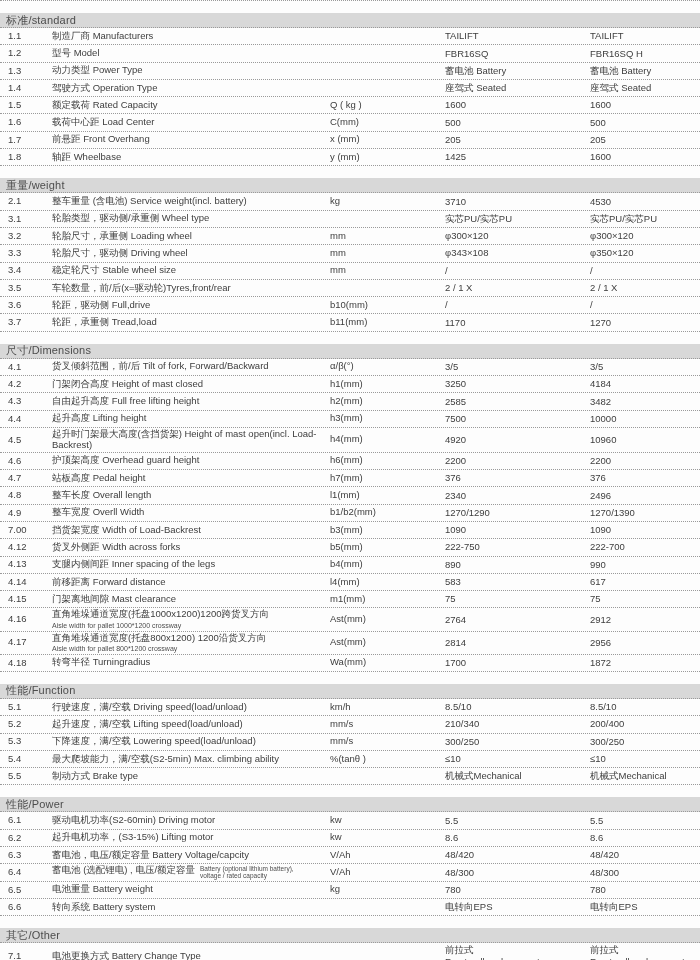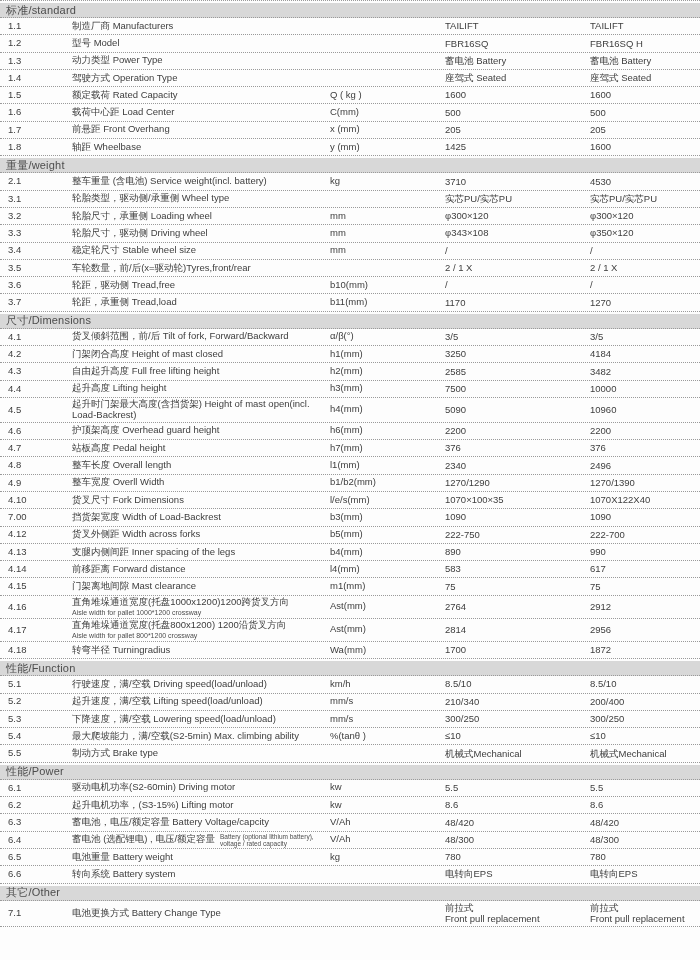--- a/index.html
+++ b/index.html
@@ -6,21 +6,21 @@
   html, body { width: 700px; background: #fdfdfd; }
   body {
     font-family: "Liberation Sans", "DejaVu Sans", sans-serif;
     font-size: 9.5px;
     color: #3d3d3d;
     height: 960px;
     overflow: hidden;
   }
   .spec-table { border-top: 1px dotted #9a9a9a; width: 700px; }
   .section-bar {
-    margin-top: 2px;
+    margin-top: 12px;
     height: 15px;
     background: #d8d8d8;
     display: flex;
     align-items: center;
     padding: 0 0 0 6px;
     border-bottom: 1px dotted #9a9a9a;
   }
   .section-title {
     font-size: 11px;
     color: #4d4d4d;
@@ -36,25 +36,23 @@
   }
   .c-no {
     flex: none;
     width: 52px;
     padding-left: 8px;
     line-height: 1.1;
   }
   .c-label {
     flex: 1 1 auto;
     display: flex;
-    align-items: center;
     gap: 5px;
     padding-right: 4px;
     min-width: 0;
-    margin-left: 20px;
   }
   .label-wrap { line-height: 1.15; }
   .row-sublabel {
     font-size: 7px;
     color: #4d4d4d;
     line-height: 1.1;
     margin-top: 1.5px;
   }
   .row-sidenote {
     font-size: 6.5px;
@@ -272,21 +270,21 @@
     </span>
     <span class="c-unit"></span>
     <span class="c-v1">2 / 1 X</span>
     <span class="c-v2">2 / 1 X</span>
   </div>
 
   <div class="row">
     <span class="c-no">3.6</span>
     <span class="c-label">
       <span class="label-wrap">
-        <span>轮距，驱动侧 Tread,free</span>
+        <span>轮距，驱动侧 Full,drive</span>
         
       </span>
 
     </span>
     <span class="c-unit">b10(mm)</span>
     <span class="c-v1">/</span>
     <span class="c-v2">/</span>
   </div>
 
   <div class="row">
@@ -366,21 +364,21 @@
   <div class="row">
     <span class="c-no">4.5</span>
     <span class="c-label">
       <span class="label-wrap">
         <span>起升时门架最大高度(含挡货架) Height of mast open(incl. Load-Backrest)</span>
         
       </span>
 
     </span>
     <span class="c-unit">h4(mm)</span>
-    <span class="c-v1">5090</span>
+    <span class="c-v1">4920</span>
     <span class="c-v2">10960</span>
   </div>
 
   <div class="row">
     <span class="c-no">4.6</span>
     <span class="c-label">
       <span class="label-wrap">
         <span>护顶架高度 Overhead guard height</span>
         
       </span>
@@ -426,33 +424,20 @@
         <span>整车宽度 Overll Width</span>
         
       </span>
 
     </span>
     <span class="c-unit">b1/b2(mm)</span>
     <span class="c-v1">1270/1290</span>
     <span class="c-v2">1270/1390</span>
   </div>
 
-  <div class="row">
-    <span class="c-no">4.10</span>
-    <span class="c-label">
-      <span class="label-wrap">
-        <span>货叉尺寸 Fork Dimensions</span>
-        
-      </span>
-
-    </span>
-    <span class="c-unit">l/e/s(mm)</span>
-    <span class="c-v1">1070×100×35</span>
-    <span class="c-v2">1070X122X40</span>
-  </div>
 
   <div class="row">
     <span class="c-no">7.00</span>
     <span class="c-label">
       <span class="label-wrap">
         <span>挡货架宽度 Width of Load-Backrest</span>
         
       </span>
 
     </span>

